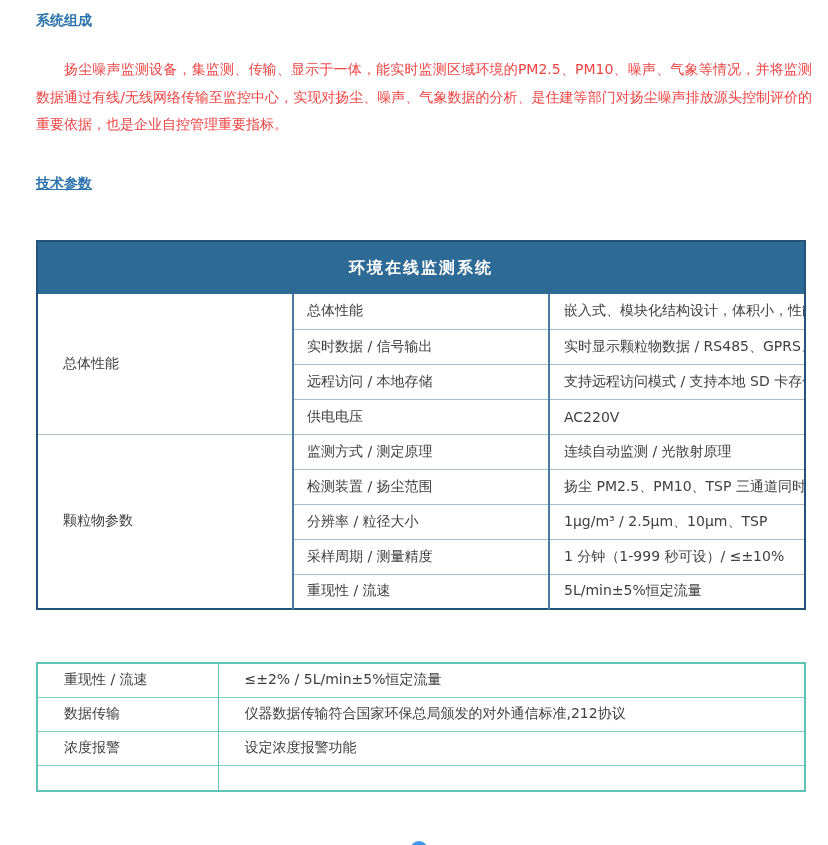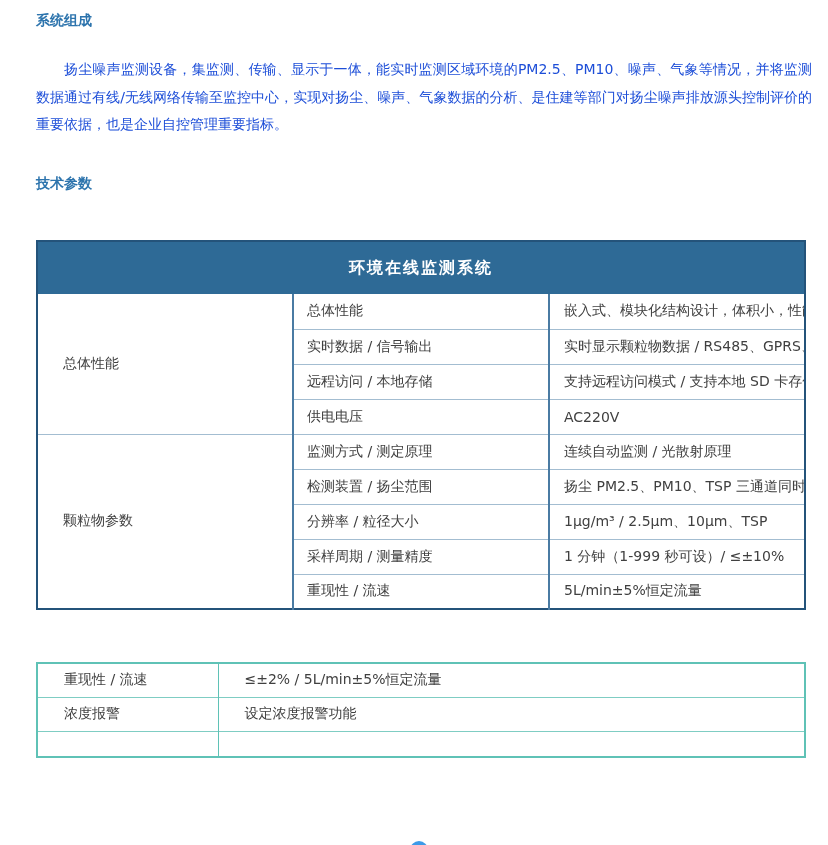--- a/index.html
+++ b/index.html
@@ -10,25 +10,25 @@
     color: #404040;
     overflow: hidden;
     position: relative;
   }
   .heading {
     position: absolute; left: 36px;
     font-size: 14px; font-weight: bold;
     color: #2d74ad;
   }
   #h-system { top: 12px; }
-  #h-tech   { top: 175px; }
+  #h-tech   { top: 175px; text-decoration: underline; }
   .para {
     position: absolute; left: 36px; top: 56px; width: 776px;
     font-size: 14px; line-height: 27.5px;
-    color: #1d4ed8;
+    color: #ef4444;
     text-indent: 2em; text-align: justify;
   }
 
   table { border-collapse: collapse; table-layout: fixed; }
 
   
   .t1 {
     position: absolute; left: 36px; top: 240px; width: 770px;
     border: 2px solid #24537a;
   }
@@ -126,20 +126,24 @@
   </tbody>
 </table>
 
 <table class="t2">
   <tbody>
     <tr class="first">
       <td class="param">重现性 / 流速</td>
       <td class="val">≤±2% / 5L/min±5%恒定流量</td>
     </tr>
     <tr>
+      <td class="param">数据传输</td>
+      <td class="val">仪器数据传输符合国家环保总局颁发的对外通信标准,212协议</td>
+    </tr>
+    <tr>
       <td class="param">浓度报警</td>
       <td class="val">设定浓度报警功能</td>
     </tr>
     <tr class="partial">
       <td class="param"></td>
       <td class="val"></td>
     </tr>
   </tbody>
 </table>
 

